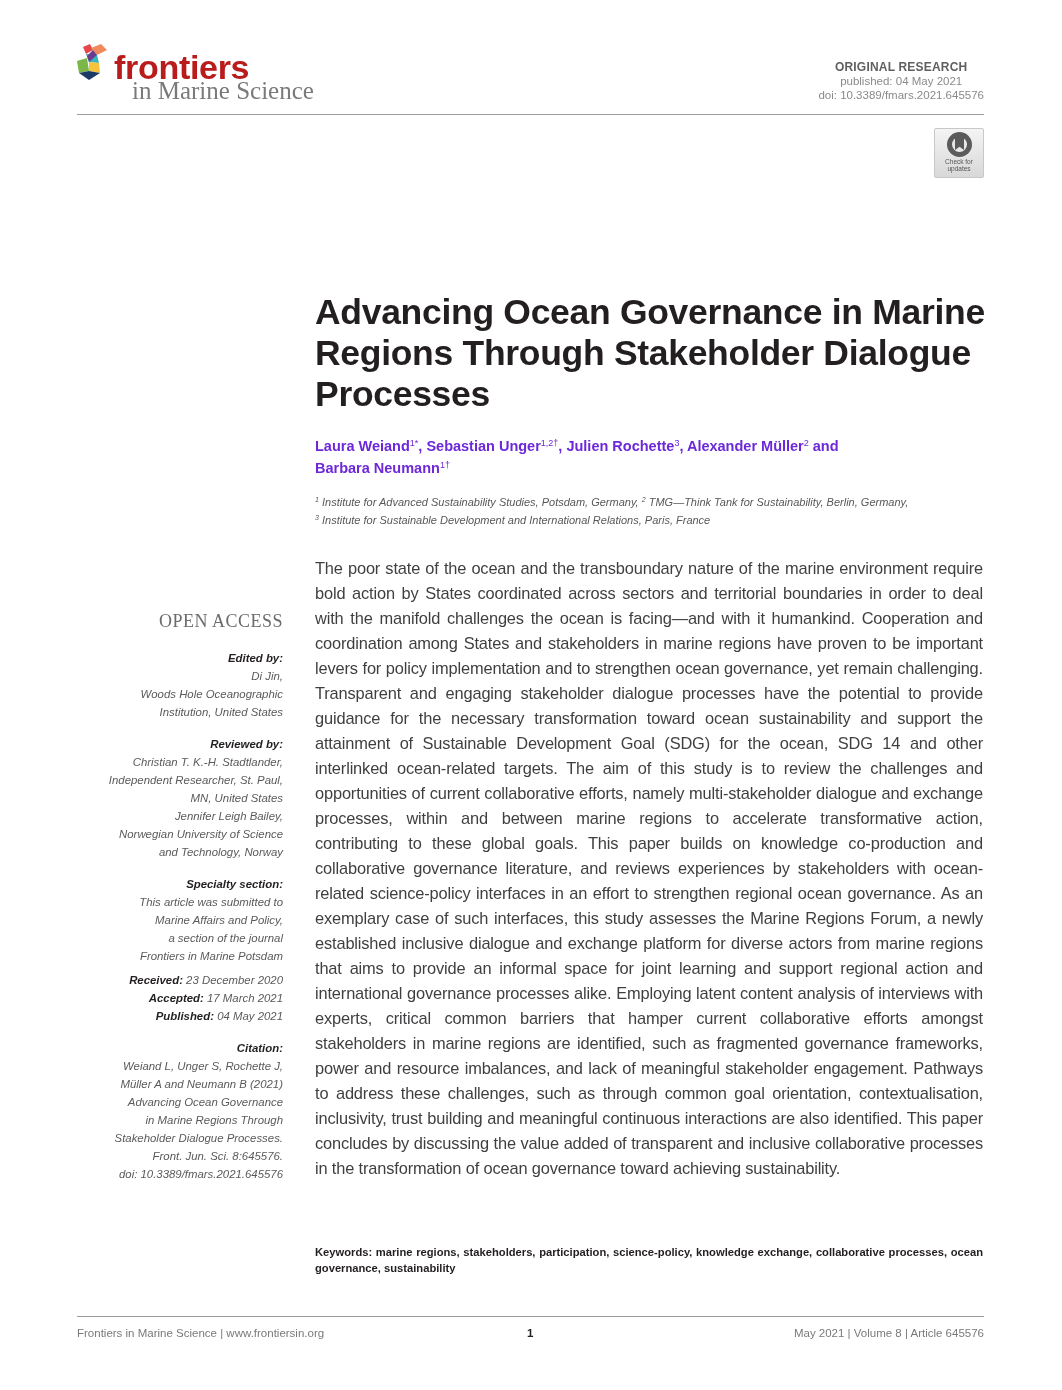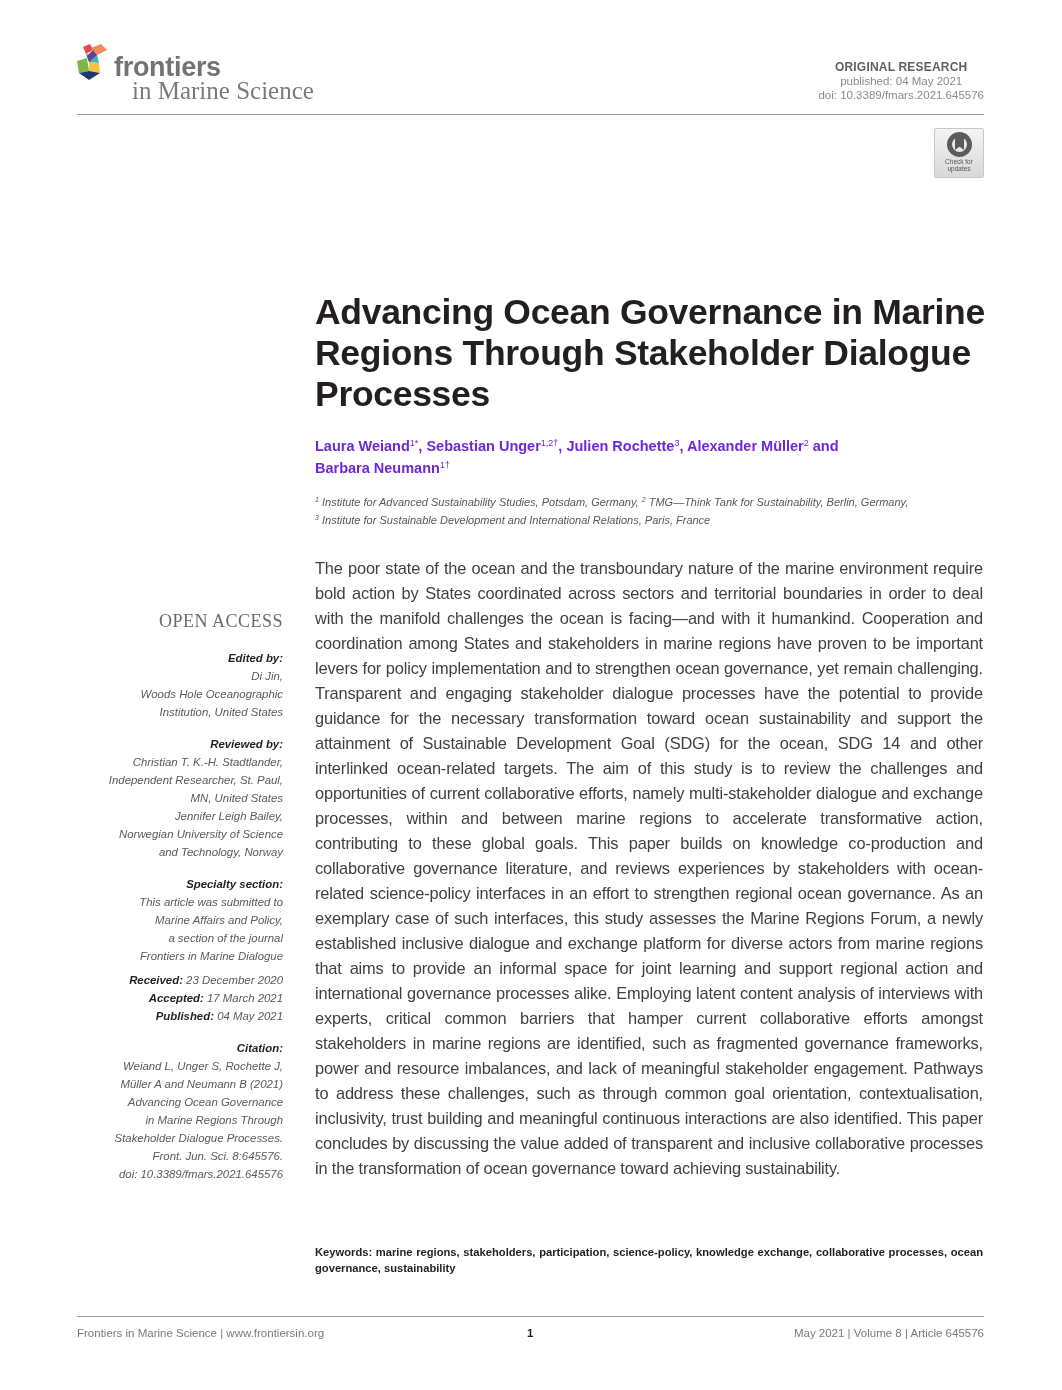--- a/index.html
+++ b/index.html
@@ -2,21 +2,21 @@
 <html><head>
 <meta charset="utf-8">
 <style>
   * { box-sizing: border-box; margin: 0; padding: 0; }
   html, body { width: 1062px; height: 1390px; background: #ffffff; overflow: hidden; }
   body { position: relative; font-family: "Liberation Sans", sans-serif; color: #231f20; }
 
   
   .logo { position: absolute; left: 77px; top: 44px; width: 240px; height: 62px; }
   .logo-mark { position: absolute; left: 0; top: 0; width: 34px; height: 38px; }
-  .logo-word { position: absolute; left: 37px; top: 10px; font-size: 27px; font-weight: bold; color: #737373; letter-spacing: -0.3px; line-height: 26px; }
+  .logo-word { position: absolute; left: 37px; top: 10px; font-size: 34px; font-weight: bold; color: #b91c1c; letter-spacing: -0.3px; line-height: 26px; }
   .logo-sub { position: absolute; left: 11px; top: 34px; font-family: "Liberation Serif", serif; font-size: 25px; color: #7a7a7c; line-height: 26px; white-space: nowrap; margin-left: 44px; }
 
   .header-meta { position: absolute; right: 78px; top: 60px; text-align: center; font-size: 11.5px; line-height: 14px; color: #8a8a8c; }
   .header-meta .type { font-weight: bold; color: #5f5f61; font-size: 12px; letter-spacing: 0.2px; }
   .header-rule { position: absolute; left: 77px; right: 78px; top: 114px; height: 1px; background: #9c9c9c; }
 
   .check-updates { position: absolute; left: 934px; top: 128px; width: 50px; height: 50px; background: linear-gradient(#f4f4f4, #d8d8d8); border: 1px solid #c8c8c8; border-radius: 2px; text-align: center; }
   .check-updates .ring { position: absolute; left: 12px; top: 3px; width: 25px; height: 25px; border-radius: 50%; background: #5b5b5b; }
   .check-updates .ring::after { content: ""; position: absolute; left: 5px; top: 5px; width: 15px; height: 15px; border-radius: 50%; background: #e8e8e8; }
   .check-updates .flag { position: absolute; left: 20px; top: 8px; width: 9px; height: 13px; background: #5b5b5b; z-index: 2; clip-path: polygon(0 0, 100% 0, 100% 100%, 50% 75%, 0 100%); }
@@ -117,21 +117,21 @@
     <div class="sb-text">and Technology, Norway</div>
   </div>
 
 
 
   <div class="sb-block">
     <div class="sb-head">Specialty section:</div>
     <div class="sb-text">This article was submitted to</div>
     <div class="sb-text">Marine Affairs and Policy,</div>
     <div class="sb-text">a section of the journal</div>
-    <div class="sb-text">Frontiers in Marine Dialogue</div>
+    <div class="sb-text">Frontiers in Marine Potsdam</div>
   </div>
 
   <div class="sb-block sb-gap sb-dates">
     <div><span class="lbl">Received:</span><span class="val"> 23 December 2020</span></div>
     <div><span class="lbl">Accepted:</span><span class="val"> 17 March 2021</span></div>
     <div><span class="lbl">Published:</span><span class="val"> 04 May 2021</span></div>
   </div>
 
   <div class="sb-block">
     <div class="sb-head">Citation:</div>

